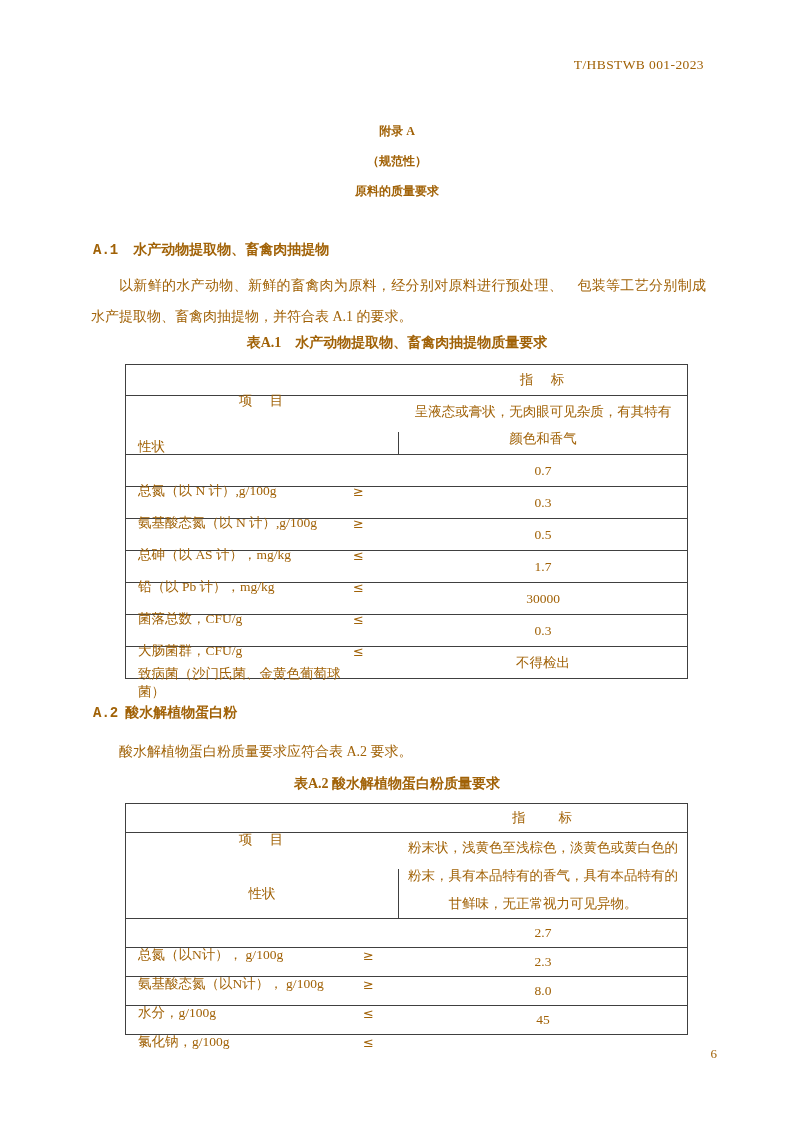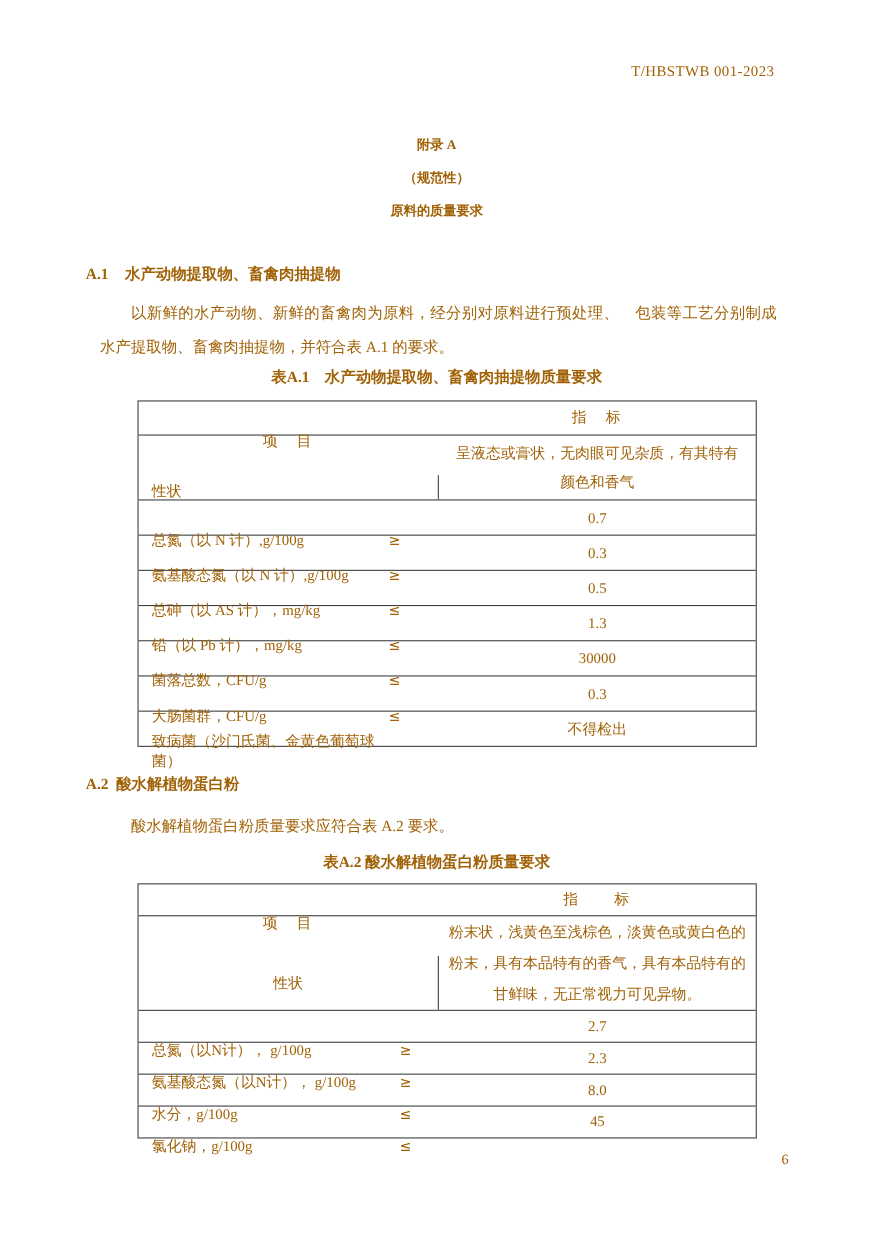--- a/index.html
+++ b/index.html
@@ -24,24 +24,25 @@
     top: 116px;
     left: 0;
     right: 0;
     text-align: center;
     font-weight: bold;
     font-size: 12px;
     line-height: 30px;
   }
   .section-heading {
     position: absolute;
-    left: 78px;
+    left: 93px;
     font-weight: bold;
     font-size: 14px;
     white-space: nowrap;
+    font-family: Liberation Mono, monospace;
   }
   .h-a1 { top: 241px; }
   .h-a2 { top: 704px; }
   .h-a1 .h-text { margin-left: 15px; }
   .h-a2 .h-text { margin-left: 7px; }
   .body-paragraph {
     position: absolute;
     left: 91px;
     width: 615px;
     font-size: 14px;
@@ -183,21 +184,21 @@
       <div class="c2">
           <span>0.5</span>
         </div>
     </div>
     <div class="trow row-std">
       <div class="c1">
           <span>铅（以 Pb 计），mg/kg</span>
           <span class="sym">≤</span>
         </div>
       <div class="c2">
-          <span>1.3</span>
+          <span>1.7</span>
         </div>
     </div>
     <div class="trow row-std">
       <div class="c1">
           <span>菌落总数，CFU/g</span>
           <span class="sym">≤</span>
         </div>
       <div class="c2">
           <span>30000</span>
         </div>

